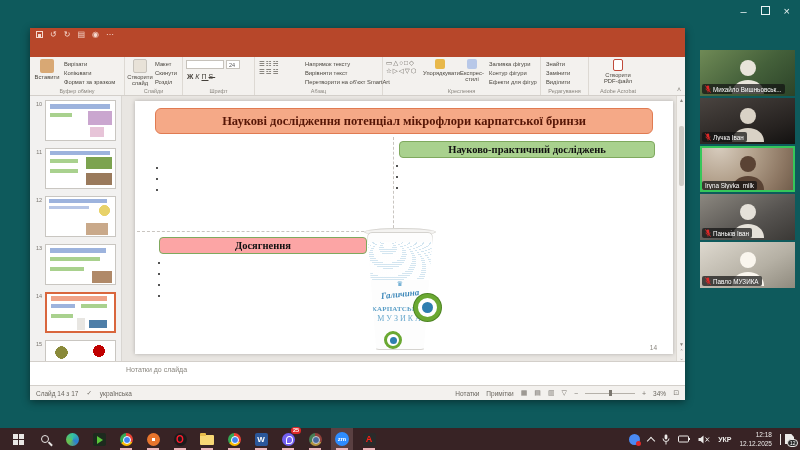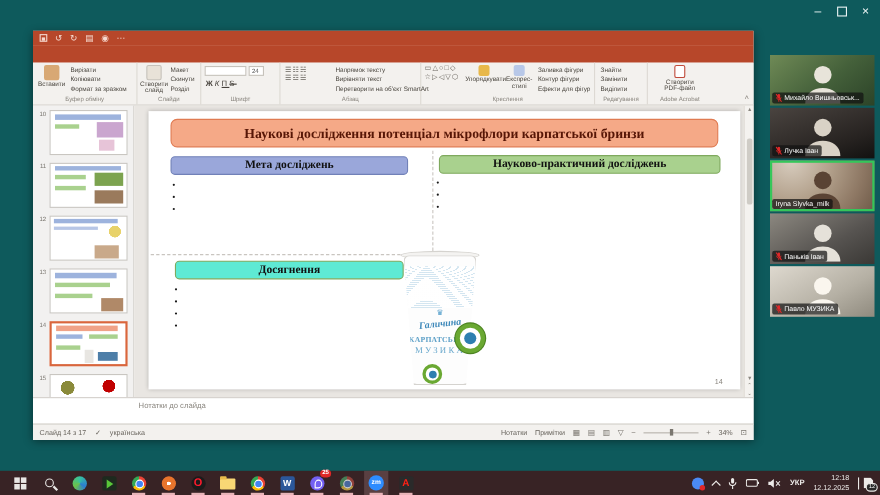--- a/index.html
+++ b/index.html
@@ -66,21 +66,21 @@
   .vscroll .vthumb { position:absolute; top:30px; left:1.5px; width:5px; height:60px; background:#cfccc6; border-radius:2px; }
   .vscroll .varr { position:absolute; left:0; width:9px; font-size:5px; color:#8a867f; text-align:center; }
 
   .slide { position:absolute; left:13px; top:5px; width:538px; height:253px; background:#fff; box-shadow:0 0 4px rgba(0,0,0,.25); font-family:"Liberation Serif", serif; }
   .guide-v { position:absolute; left:258px; top:36px; height:96px; border-left:1px dashed #c9c5c0; }
   .guide-h { position:absolute; left:2px; top:130px; width:252px; border-top:1px dashed #c9c5c0; }
   .slide-title { position:absolute; left:20px; top:7px; width:498px; height:26px; background:#f5a987; border:1.5px solid #e07b52; border-radius:6px; display:flex; align-items:center; justify-content:center; font-weight:bold; font-size:12.5px; color:#571606; text-align:center; }
   .hdr { position:absolute; height:17px; border-radius:4px; display:flex; align-items:center; justify-content:center; font-weight:bold; font-size:10.5px; color:#111; }
   .hdr-goal { left:20px; top:41px; width:216px; background:#9aa7da; border:1px solid #7181b8; }
   .hdr-pot  { left:264px; top:40px; width:256px; background:#a9d18e; border:1px solid #7fa95e; }
-  .hdr-ach  { left:24px; top:136px; width:208px; background:#5eead4; border:1px solid #7fa95e; }
+  .hdr-ach  { left:24px; top:136px; width:208px; background:#fca5a5; border:1px solid #7fa95e; }
   .bullets { position:absolute; font-size:6.6px; color:#1a1a1a; line-height:1.3; }
   .bullets li { margin-bottom:2.5px; }
   .b-goal { left:32px; top:63px; width:218px; }
   .b-pot  { left:272px; top:61px; width:252px; }
   .b-ach  { left:34px; top:158px; width:208px; }
   .pagenum { position:absolute; right:16px; bottom:3px; font-size:6.5px; color:#8a867f; font-family:"Liberation Sans", sans-serif; }
 
   
   .cup { position:absolute; left:226px; top:127px; width:80px; height:124px; }
   .cup-body { position:absolute; left:6px; top:4px; width:66px; height:118px; background:#fdfdfd; border:1px solid #d5d3cf; border-radius:5px 5px 12px 12px; clip-path:polygon(0 0,100% 0,86% 100%,14% 100%); overflow:hidden; }
@@ -318,21 +318,20 @@
         </div>
       </div>
 
     <div class="canvas">
       <div class="slide">
         <div class="guide-v"></div>
         <div class="guide-h"></div>
 
         <div class="slide-title">Наукові дослідження потенціал мікрофлори карпатської бринзи</div>
 
-        <div class="hdr hdr-goal">Мета досліджень</div>
         <ul class="bullets b-goal">
 
         <li class="i0"></li>
             <li class="i1"></li>
             <li class="i2"></li>
           </ul>
 
         <div class="hdr hdr-pot">Науково-практичний досліджень</div>
         <ul class="bullets b-pot">
 

